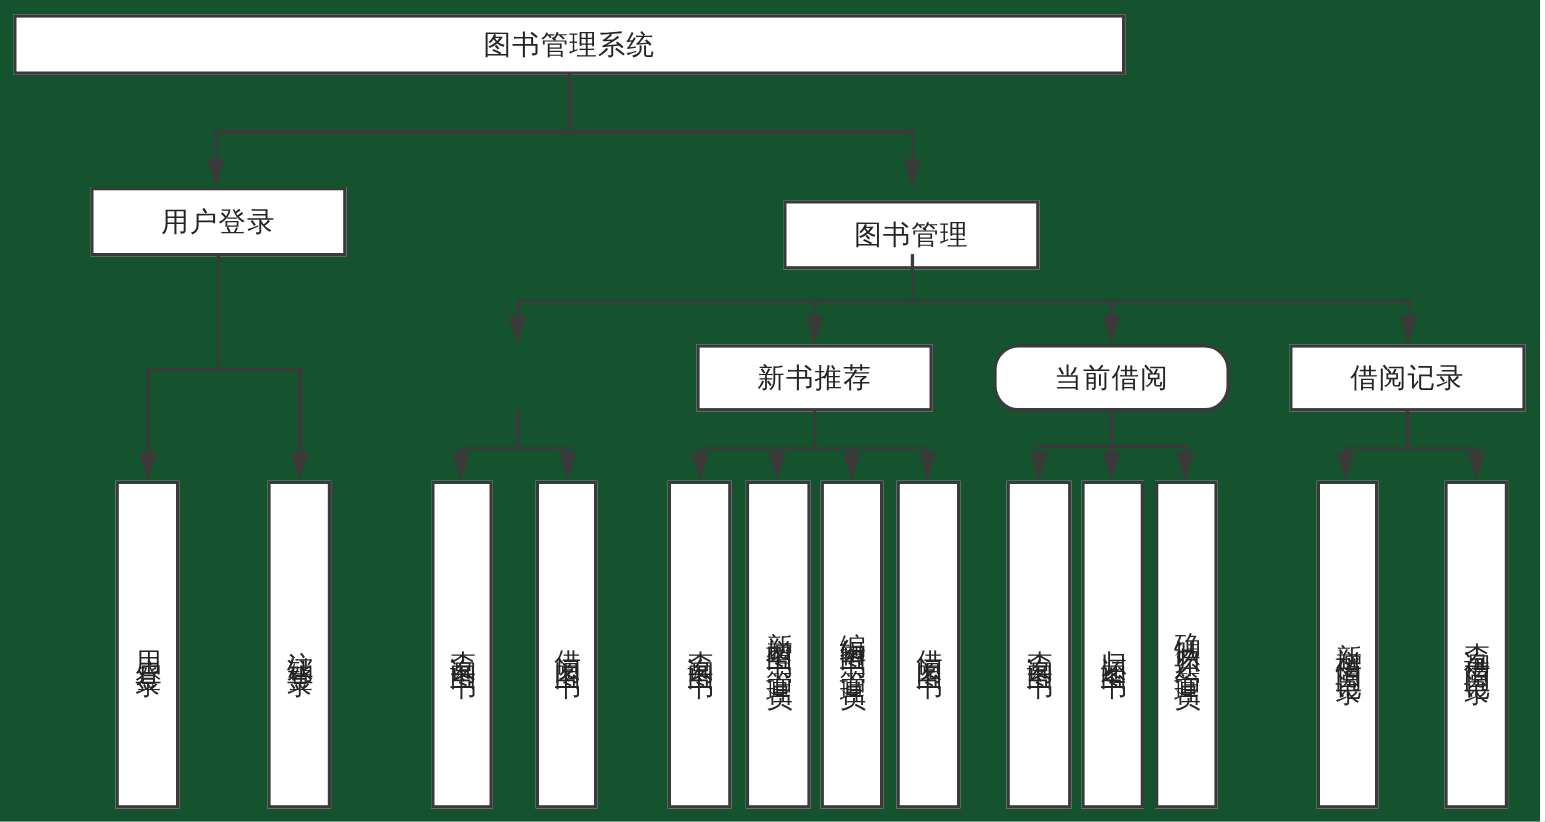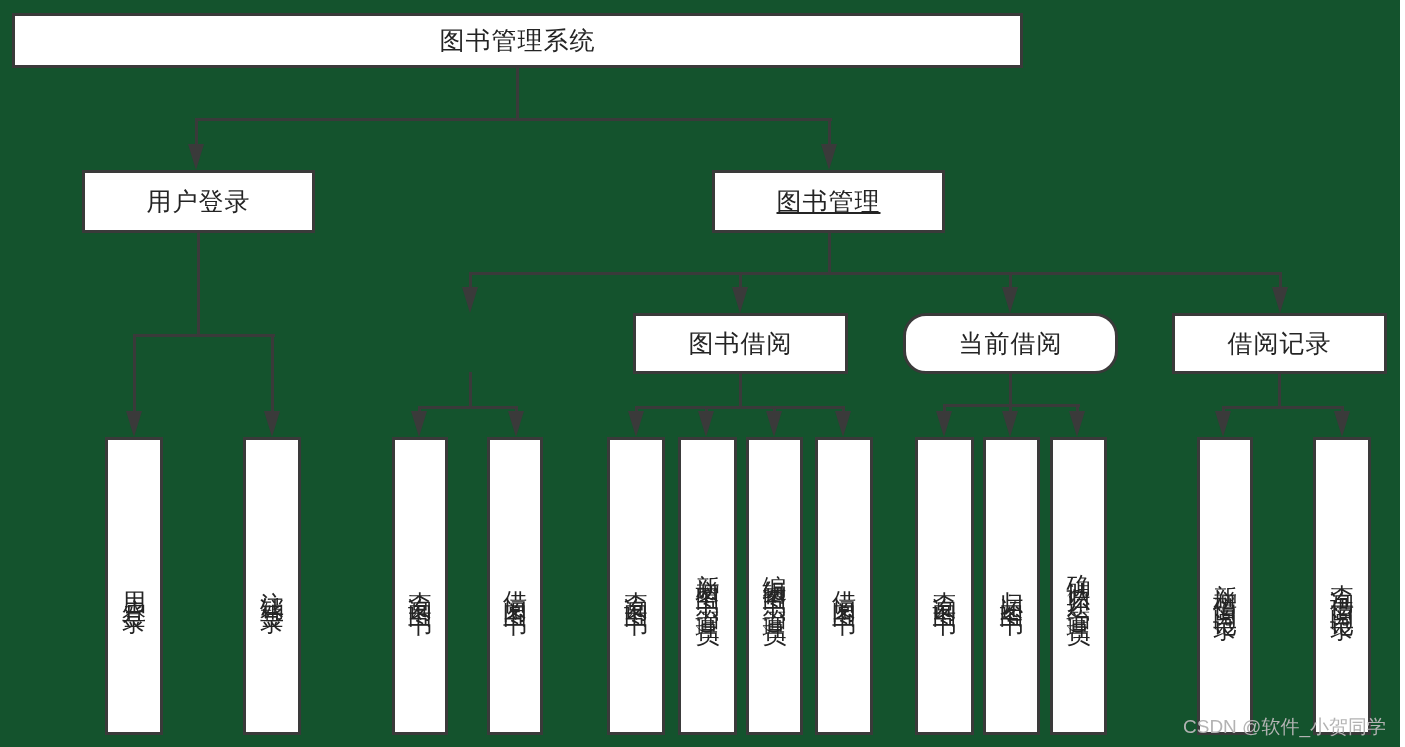--- a/index.html
+++ b/index.html
@@ -67,41 +67,41 @@
   <div class="box" style="left:12px;top:13px;width:1011px;height:55px;">图书管理系统</div>
 
   <div class="vline" style="left:516px;top:66px;height:54px;"></div>
   <div class="hline" style="left:195px;top:118px;width:637px;"></div>
   <div class="vline" style="left:195px;top:118px;height:30px;"></div>
   <div class="arr" style="left:188px;top:144px;"></div>
   <div class="vline" style="left:828px;top:118px;height:30px;"></div>
   <div class="arr" style="left:821px;top:144px;"></div>
 
   <div class="box" style="left:82px;top:170px;width:233px;height:63px;">用户登录</div>
-  <div class="box" style="left:712px;top:170px;width:233px;height:63px;text-decoration:underline;">图书管理</div>
+  <div class="box" style="left:712px;top:182px;width:233px;height:63px;">图书管理</div>
 
   <div class="vline" style="left:197px;top:231px;height:106px;"></div>
   <div class="hline" style="left:133px;top:334px;width:142px;"></div>
   <div class="vline" style="left:133px;top:334px;height:80px;"></div>
   <div class="arr" style="left:126px;top:411px;"></div>
   <div class="vline" style="left:271px;top:334px;height:80px;"></div>
   <div class="arr" style="left:264px;top:411px;"></div>
 
   <div class="vline" style="left:828px;top:231px;height:44px;"></div>
   <div class="hline" style="left:469px;top:272px;width:813px;"></div>
   <div class="vline" style="left:469px;top:272px;height:20px;"></div>
   <div class="arr" style="left:462px;top:287px;"></div>
   <div class="vline" style="left:739px;top:272px;height:20px;"></div>
   <div class="arr" style="left:732px;top:287px;"></div>
   <div class="vline" style="left:1009px;top:272px;height:20px;"></div>
   <div class="arr" style="left:1002px;top:287px;"></div>
   <div class="vline" style="left:1279px;top:272px;height:20px;"></div>
   <div class="arr" style="left:1272px;top:287px;"></div>
 
-  <div class="box" style="left:633px;top:313px;width:215px;height:61px;">图书借阅</div>
+  <div class="box" style="left:633px;top:313px;width:215px;height:61px;">新书推荐</div>
   <div class="box" style="left:903px;top:313px;width:215px;height:61px;border-radius:23px;">当前借阅</div>
   <div class="box" style="left:1172px;top:313px;width:215px;height:61px;">借阅记录</div>
 
   <div class="vline" style="left:469px;top:372px;height:37px;"></div>
   <div class="hline" style="left:418px;top:406px;width:100px;"></div>
   <div class="vline" style="left:418px;top:406px;height:12px;"></div>
   <div class="arr" style="left:411px;top:411px;"></div>
   <div class="vline" style="left:515px;top:406px;height:12px;"></div>
   <div class="arr" style="left:508px;top:411px;"></div>
 
@@ -169,15 +169,14 @@
     <span>确认归还（管理员）</span>
   </div>
 
   <div class="vbox" style="left:1197px;width:56px;">
     <span>新增借阅记录</span>
   </div>
   <div class="vbox" style="left:1313px;width:58px;">
     <span>查询借阅记录</span>
   </div>
 
-  <div class="watermark">CSDN @软件_小贺同学</div>
 
 </div>
 
 </body></html>

